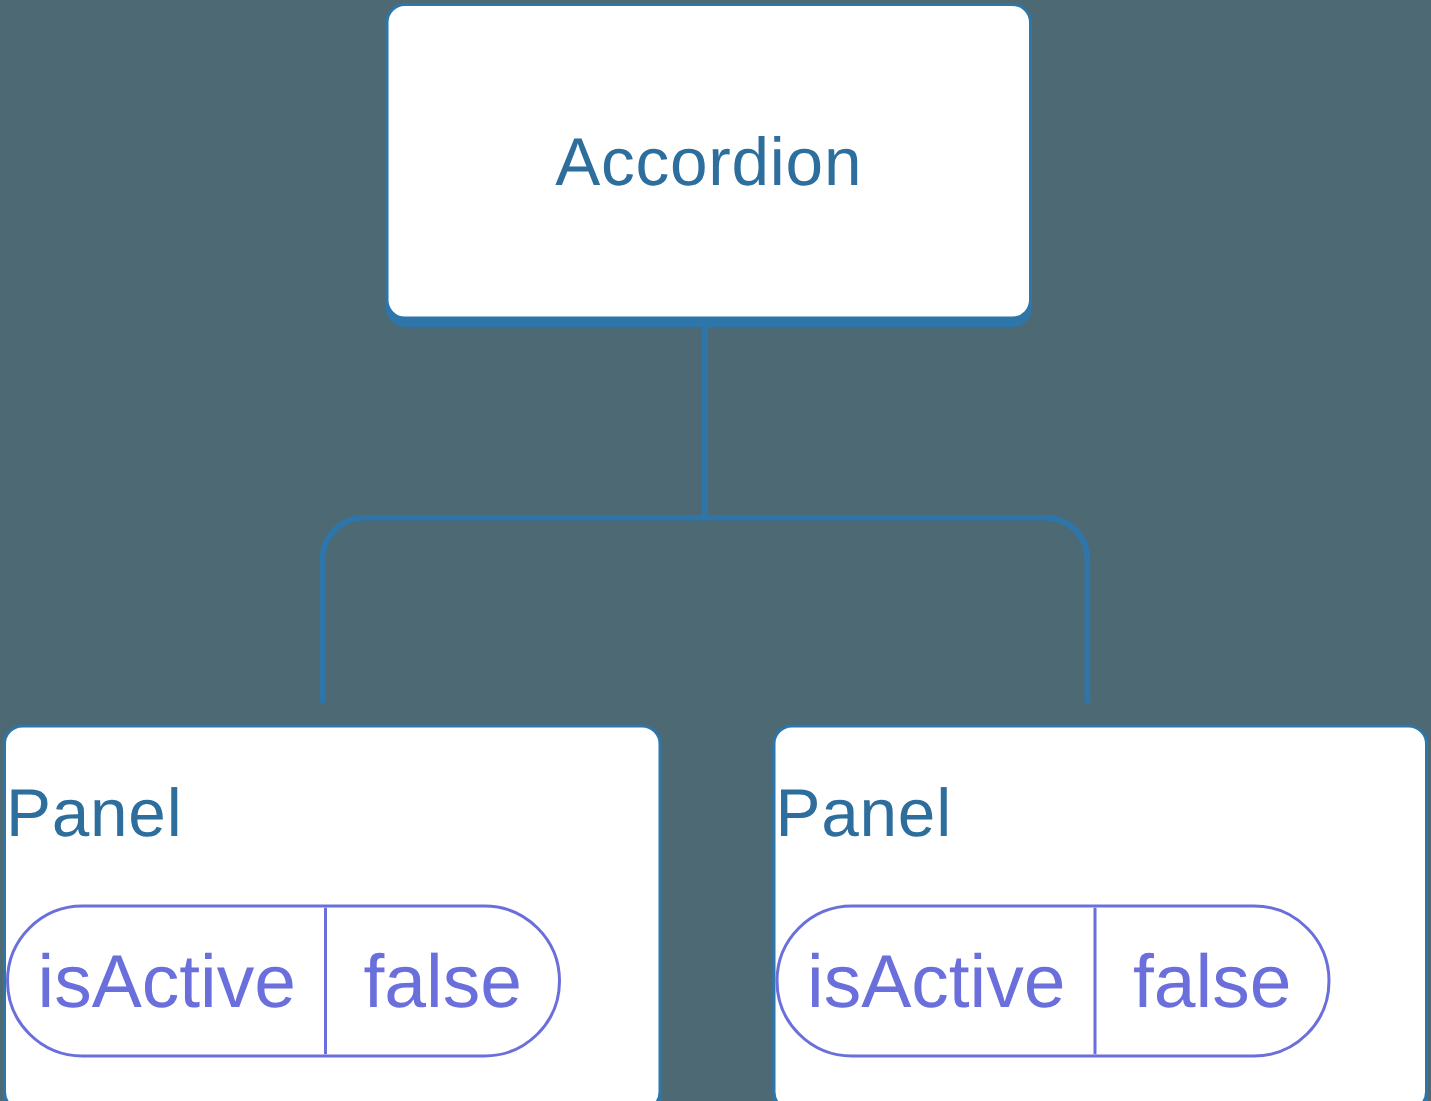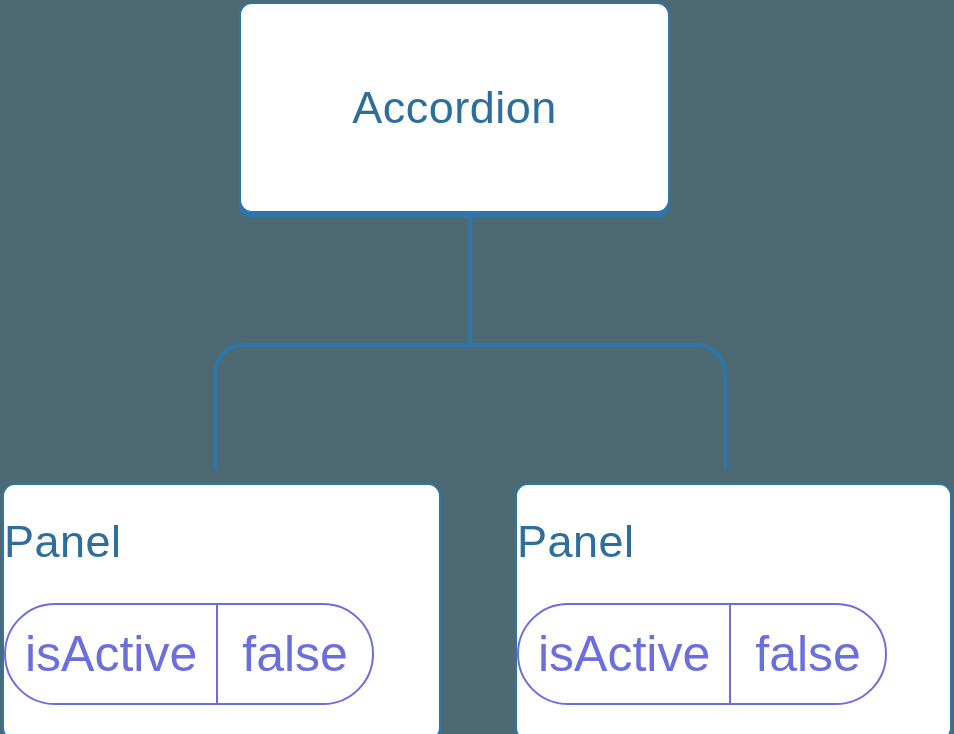--- a/index.html
+++ b/index.html
@@ -20,21 +20,21 @@
     font-family: "Liberation Sans", sans-serif;
   }
   .box {
     position: absolute;
     background: var(--node-fill);
     border: 2px solid var(--node-stroke);
     border-radius: 13px;
     box-shadow: 0 5px 0 0 var(--node-stroke);
   }
   .box-accordion {
-    left: 239px;
+    left: 257px;
     top: 2px;
     width: 431px;
     height: 211px;
     display: flex;
     align-items: center;
     justify-content: center;
   }
   .node-title {
     font-size: 45px;
     font-weight: 500;

